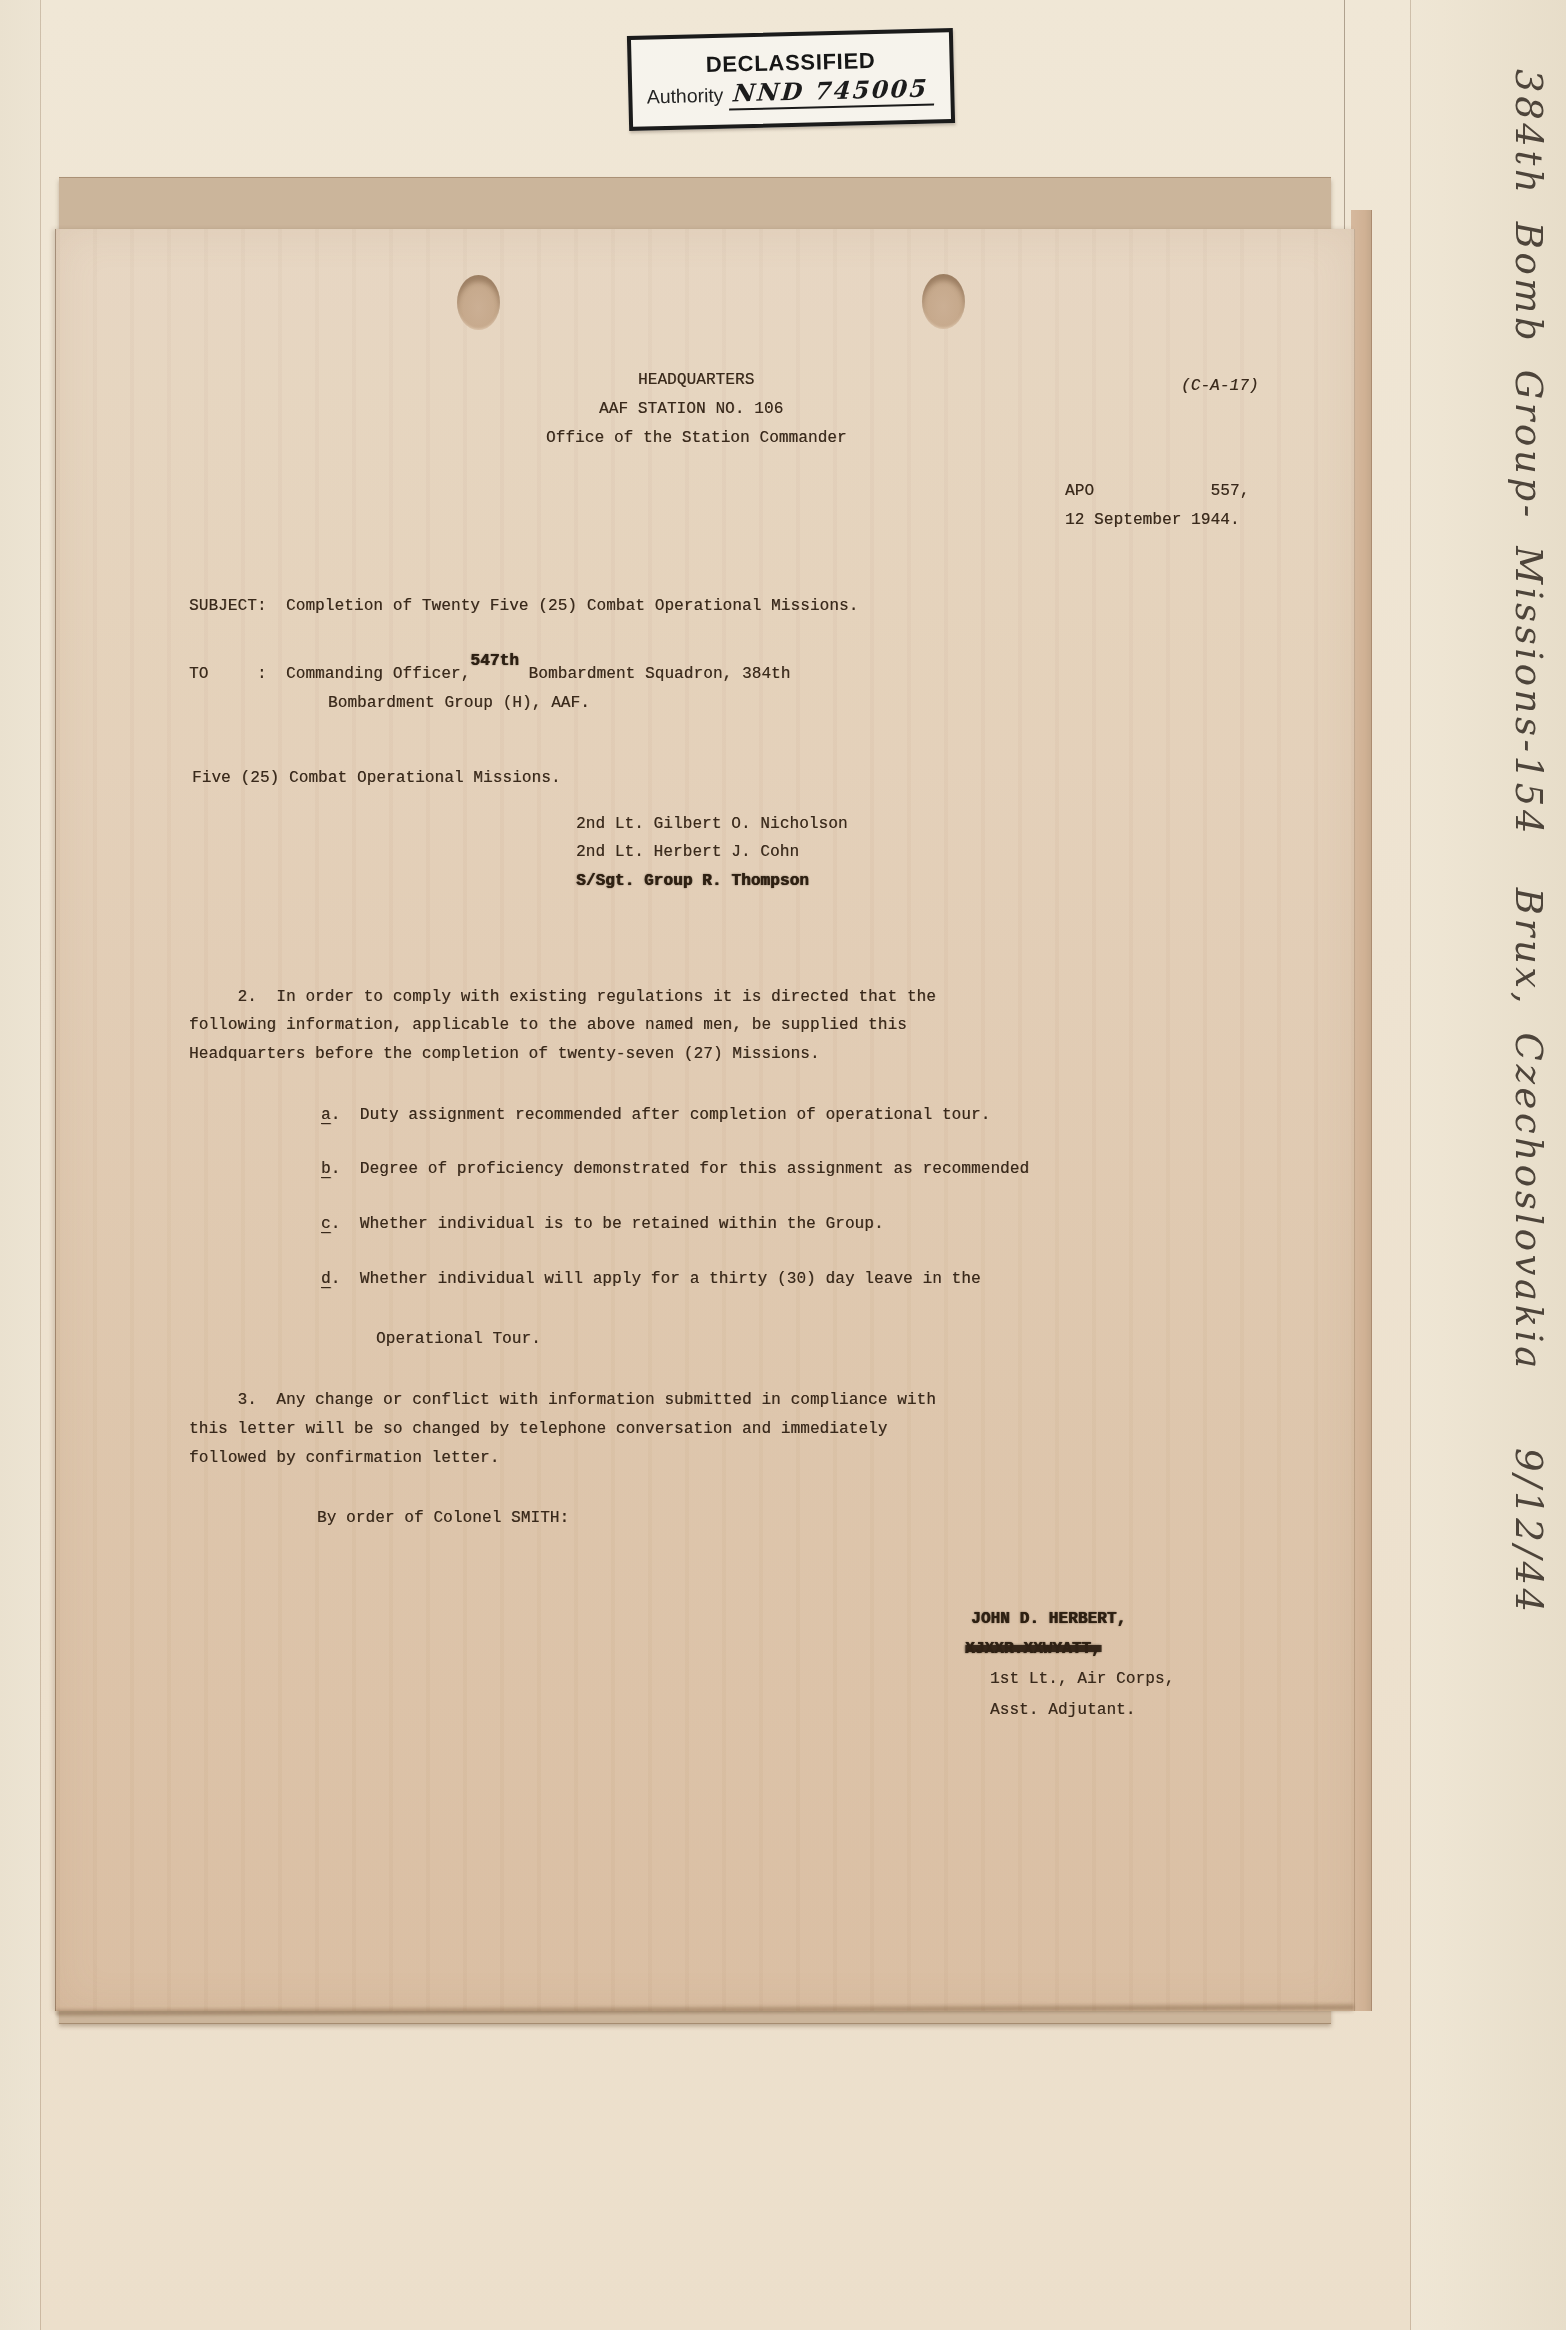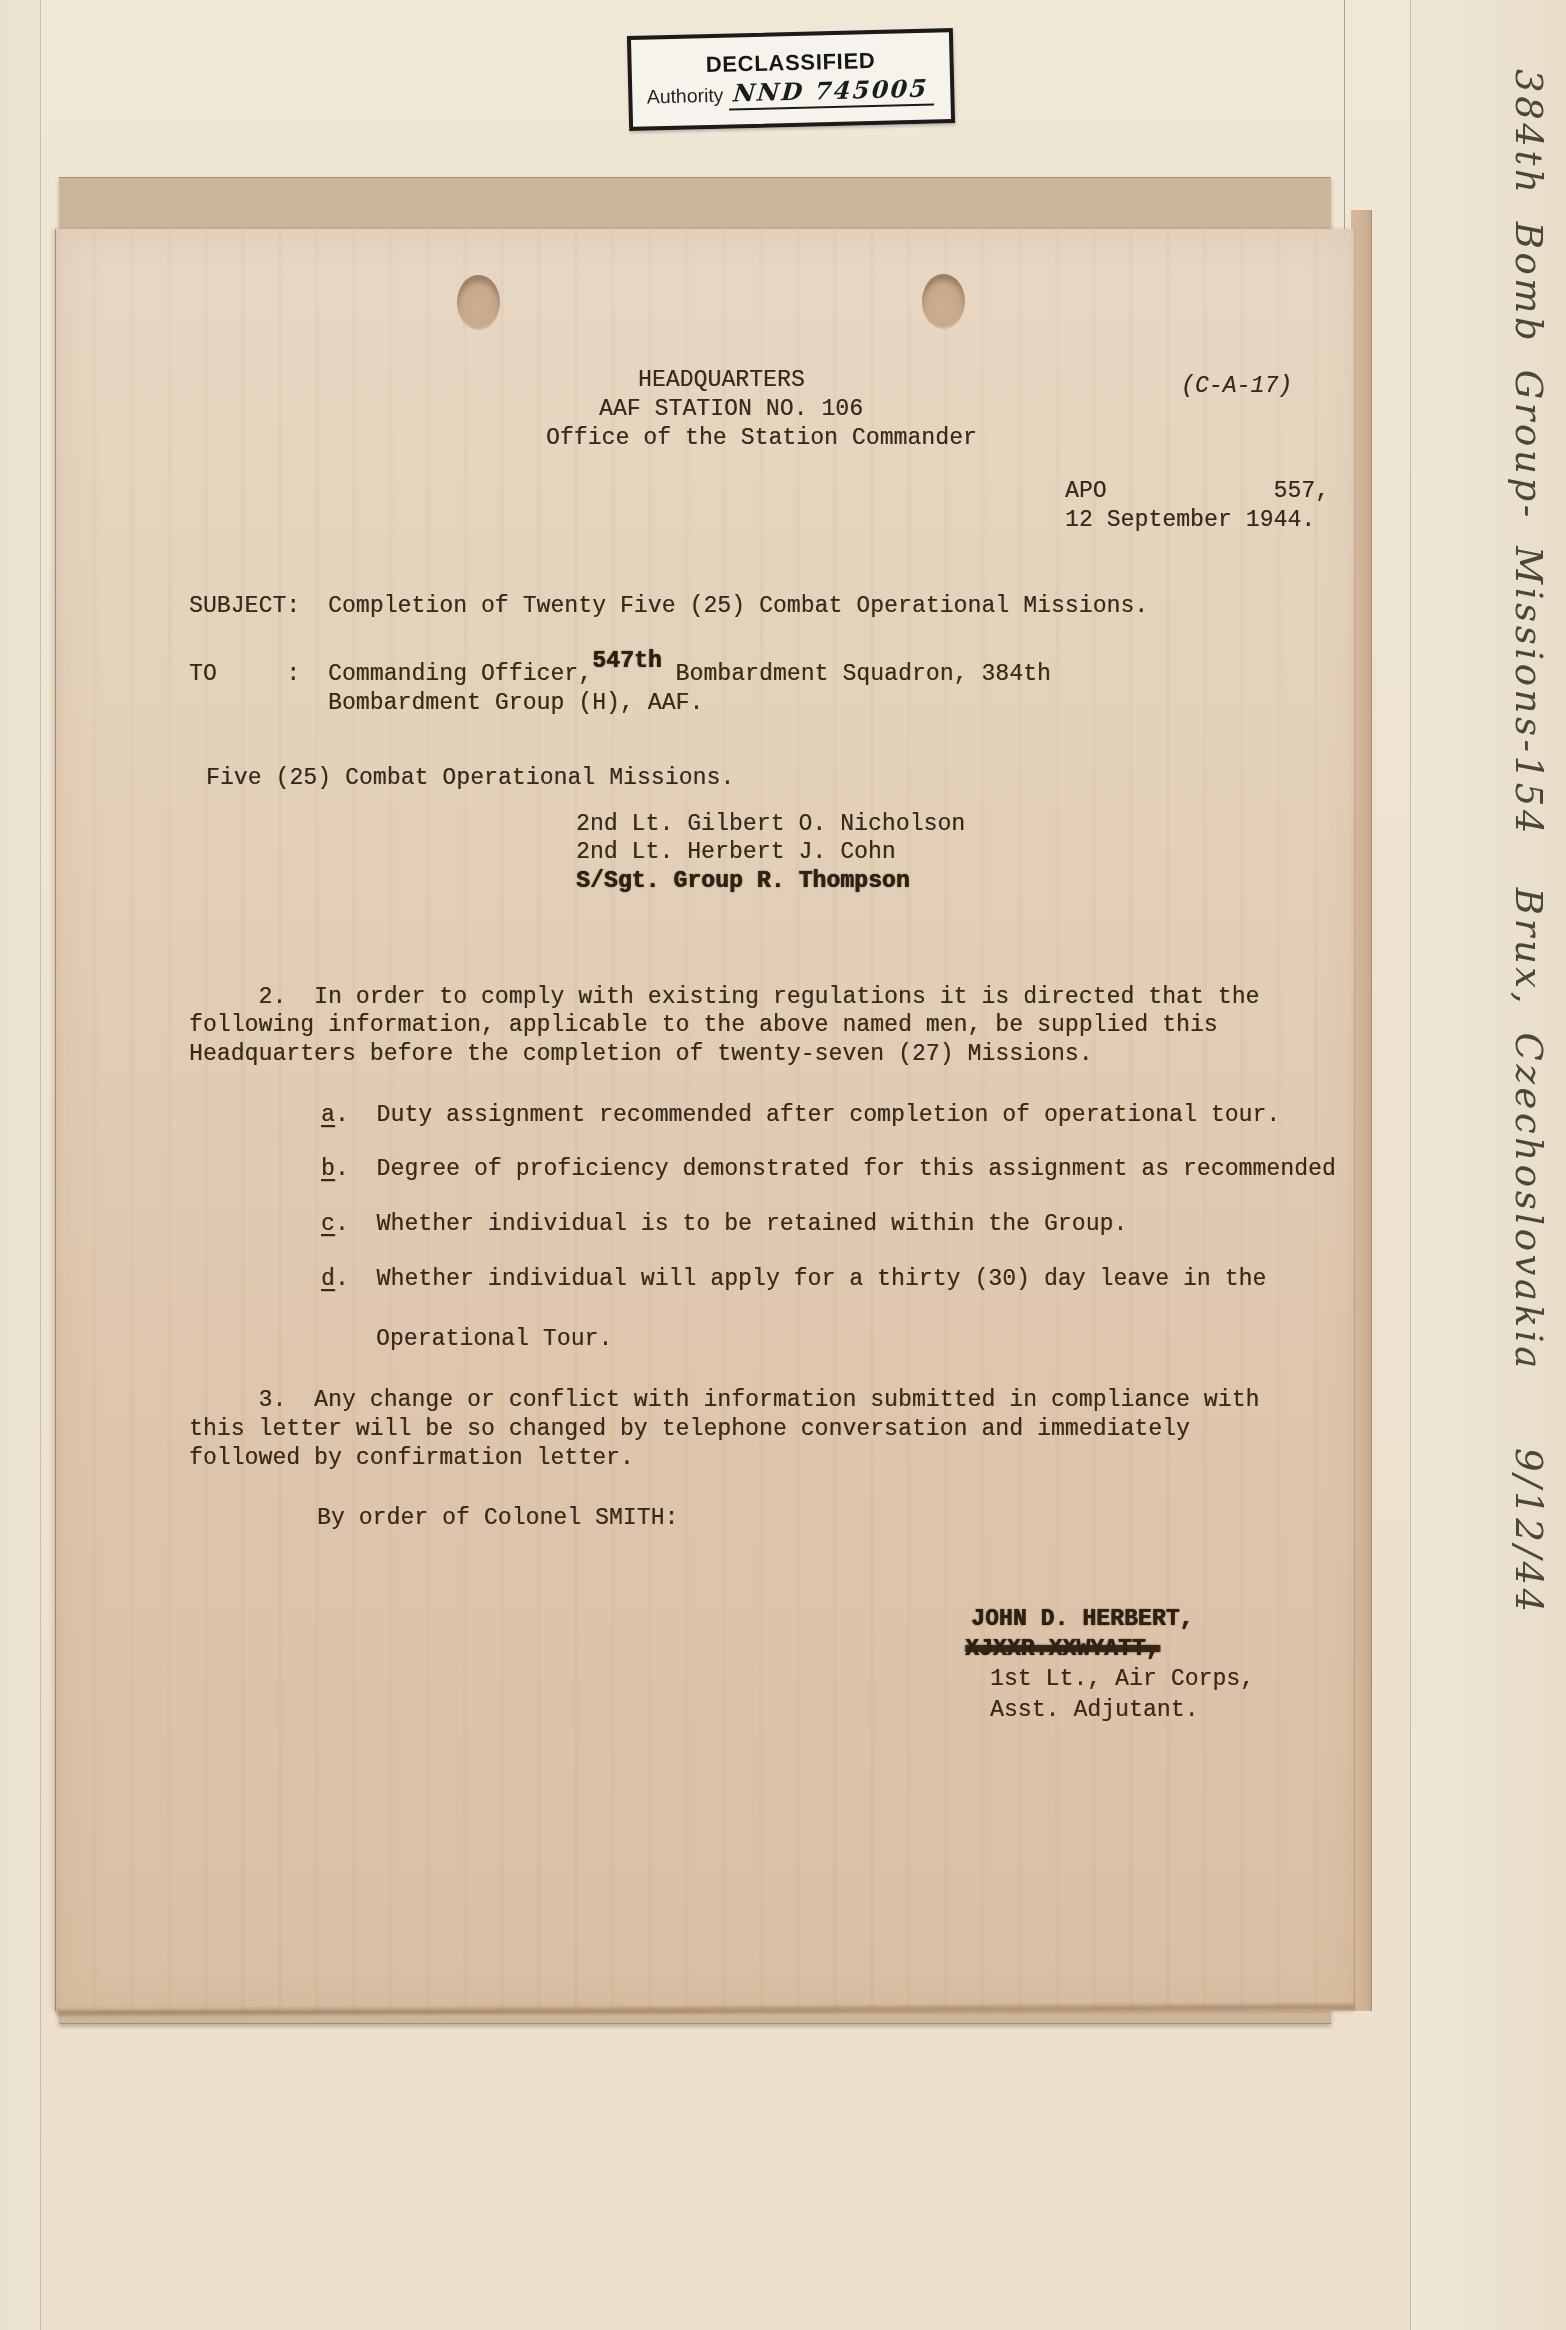--- a/index.html
+++ b/index.html
@@ -50,21 +50,21 @@
   .punch-hole{
     position:absolute;width:43px;height:55px;border-radius:50%;
     background:radial-gradient(ellipse at 50% 60%,#cbaf94 0%,#c3a587 85%);
     box-shadow:inset 0 6.5px 5.8px rgba(92,62,38,.38),inset 0 -1.4px 2.2px rgba(255,240,220,.35);
   }
   .hole-1{left:457px;top:275px;}
   .hole-2{left:922px;top:274px;}
   
   .tw{
     position:absolute;font-family:"Liberation Mono","DejaVu Sans Mono",monospace;
-    font-size:23px;line-height:29px;color:#39291b;white-space:pre;letter-spacing:0.1px;
+    font-size:16px;line-height:29px;color:#39291b;white-space:pre;letter-spacing:0.1px;
     text-shadow:0.4px 0.4px 0.6px rgba(57,41,27,.55);
   }
   .tw-bold{
     font-weight:bold;color:#2e2012;
     text-shadow:0.7px 0 0 rgba(45,32,20,.9),0 0 1.8px rgba(45,32,20,.65);
   }
   .struck{
     text-decoration:line-through;
     text-decoration-thickness:6.5px;
     text-decoration-color:rgba(52,38,24,.38);
@@ -123,21 +123,21 @@
   <div class="tw" style="left:599px;top:395px;">AAF STATION NO. 106</div>
   <div class="tw" style="left:546px;top:424px;">Office of the Station Commander</div>
   <div class="tw" style="left:1181px;top:372px;font-style:italic;">(C-A-17)</div>
   <div class="tw" style="left:1065px;top:477px;">APO            557,</div>
   <div class="tw" style="left:1065px;top:506px;text-align:right;">12 September 1944.</div>
 
   <div class="tw" style="left:189px;top:592px;font-family:Liberation Mono, monospace;">SUBJECT:  Completion of Twenty Five (25) Combat Operational Missions.</div>
   <div class="tw" style="left:189px;top:660px;"><span>TO     :  Commanding Officer,</span><span class="sup-unit">547th</span><span> Bombardment Squadron, 384th</span></div>
   <div class="tw" style="left:328px;top:689px;">Bombardment Group (H), AAF.</div>
 
-  <div class="tw" style="left:206px;top:764px;">Five (25) Combat Operational Missions.</div>
+  <div class="tw" style="left:192px;top:764px;">Five (25) Combat Operational Missions.</div>
 
   <div class="tw" style="left:576px;top:810px;">2nd Lt. Gilbert O. Nicholson</div>
   <div class="tw" style="left:576px;top:838px;">2nd Lt. Herbert J. Cohn</div>
   <div class="tw tw-bold" style="left:576px;top:867px;">S/Sgt. Group R. Thompson</div>
 
   <div class="tw" style="left:189px;top:983px;">     2.  In order to comply with existing regulations it is directed that the</div>
   <div class="tw" style="left:189px;top:1011px;">following information, applicable to the above named men, be supplied this</div>
   <div class="tw" style="left:189px;top:1040px;">Headquarters before the completion of twenty-seven (27) Missions.</div>
 
   <div class="tw" style="left:321px;top:1101px;"><span class="ul-letter">a</span><span>.  Duty assignment recommended after completion of operational tour.</span></div>

